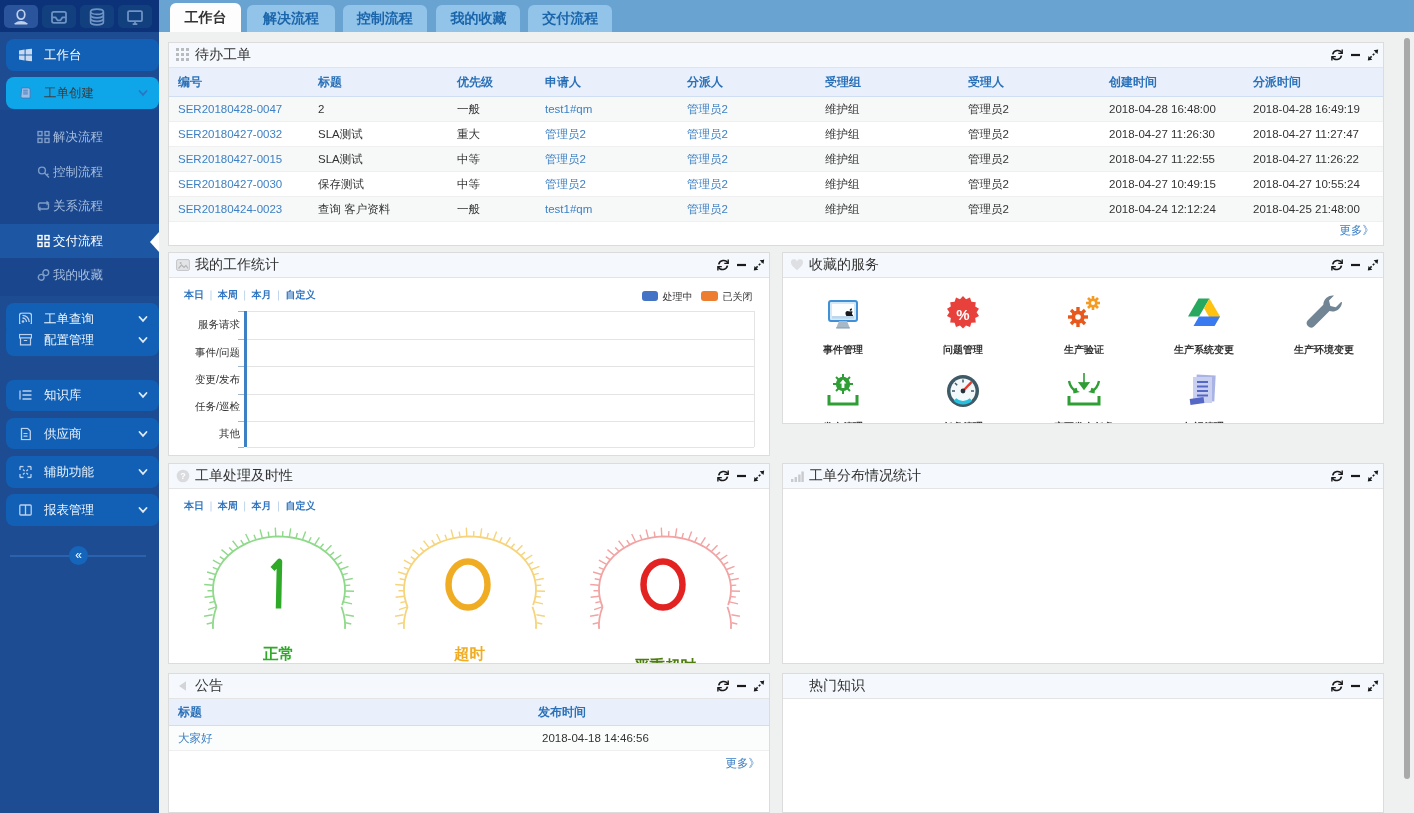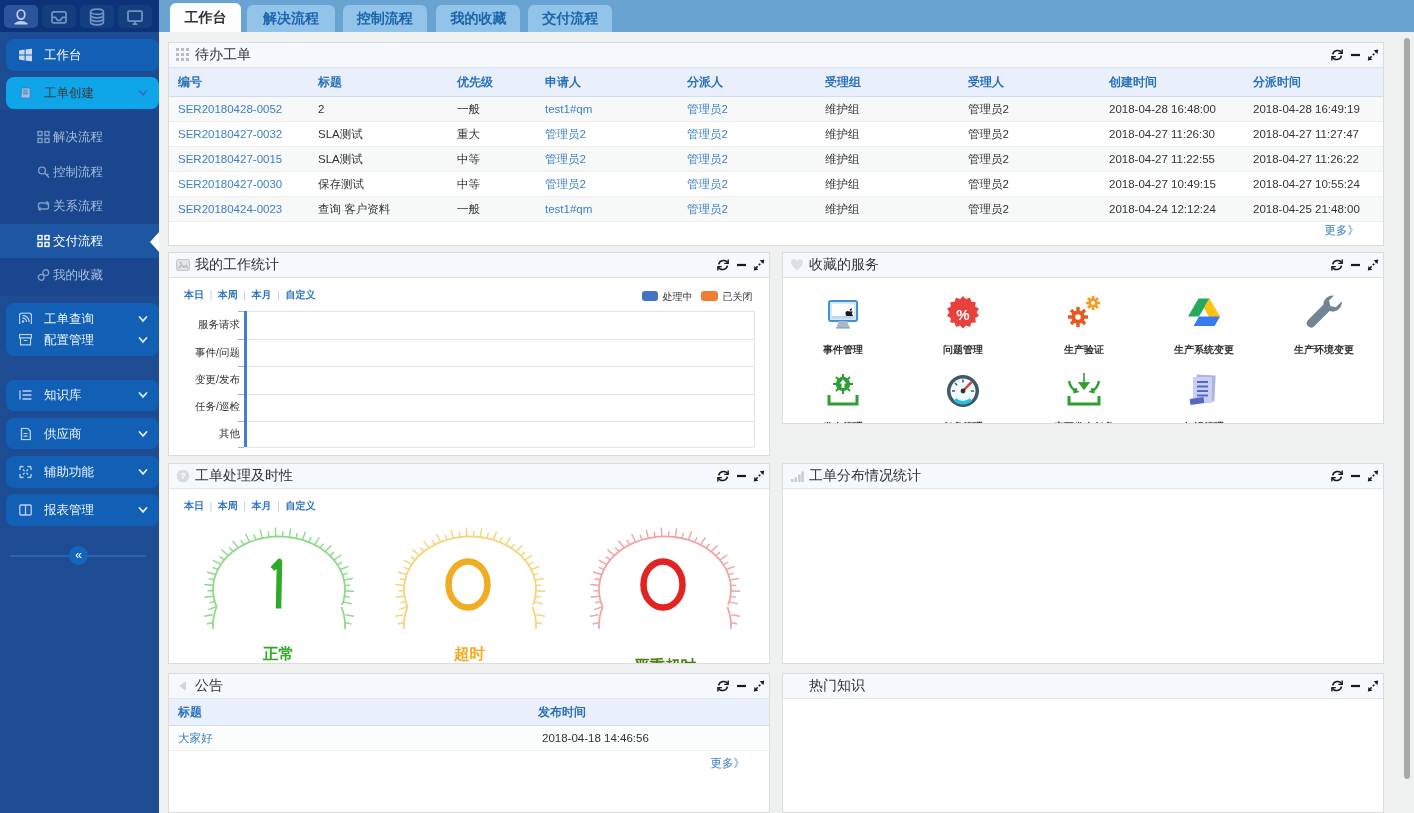--- a/index.html
+++ b/index.html
@@ -43,21 +43,21 @@
 .picon { position:absolute; left:7px; top:50%; transform:translateY(-50%); width:14px; height:14px; }
 .hicons { position:absolute; right:4px; top:50%; transform:translateY(-50%); width:48px; height:14px; }
 
 
 .thead { position:absolute; left:0; right:0; background:#e9f0fb; border-bottom:1px solid #cfdef2; }
 .th { position:absolute; top:50%; transform:translateY(-50%); color:#2a71b9; font-weight:bold; font-size:12px; }
 .tr { position:absolute; left:0; right:0; height:25px; border-bottom:1px solid #efefef; }
 .tr.odd { background:#f7f8f8; }
 .td { position:absolute; top:50%; transform:translateY(-50%); font-size:11.5px; color:#333; white-space:nowrap; }
 .td.lnk, .lnk { color:#3e80c4; }
-.more { position:absolute; right:24px; font-size:11.5px; color:#3e80c4; }
+.more { position:absolute; right:9px; font-size:11.5px; color:#3e80c4; }
 
 
 .filters { position:absolute; left:15px; font-size:10px; color:#2e74c0; font-weight:bold; }
 .filters .sep { color:#9fc0e2; font-weight:normal; padding:0 2px; }
 
 
 .chlabel { position:absolute; left:0; width:71px; text-align:right; font-size:10.5px; color:#333; transform:translateY(-50%); white-space:nowrap; }
 .chline { position:absolute; left:77.5px; width:507px; height:1px; background:#e4e4e4; }
 .chtick { position:absolute; left:69px; width:5.5px; height:1px; background:#9fb6cd; }
 
@@ -262,21 +262,21 @@
     <span class="th" style="left:149px;">标题</span>
     <span class="th" style="left:288px;">优先级</span>
     <span class="th" style="left:376px;">申请人</span>
     <span class="th" style="left:518px;">分派人</span>
     <span class="th" style="left:656px;">受理组</span>
     <span class="th" style="left:799px;">受理人</span>
     <span class="th" style="left:940px;">创建时间</span>
     <span class="th" style="left:1084px;">分派时间</span>
   </div>
   <div class="tr odd" style="top:54px;">
-    <span class="td lnk" style="left:9px;">SER20180428-0052</span>
+    <span class="td lnk" style="left:9px;">SER20180428-0047</span>
     <span class="td" style="left:149px;">2</span>
     <span class="td" style="left:288px;">一般</span>
     <span class="td lnk" style="left:376px;">test1#qm</span>
     <span class="td lnk" style="left:518px;">管理员2</span>
     <span class="td" style="left:656px;">维护组</span>
     <span class="td" style="left:799px;">管理员2</span>
     <span class="td" style="left:940px;">2018-04-28 16:48:00</span>
     <span class="td" style="left:1084px;">2018-04-28 16:49:19</span>
   </div>
   <div class="tr" style="top:79px;">

